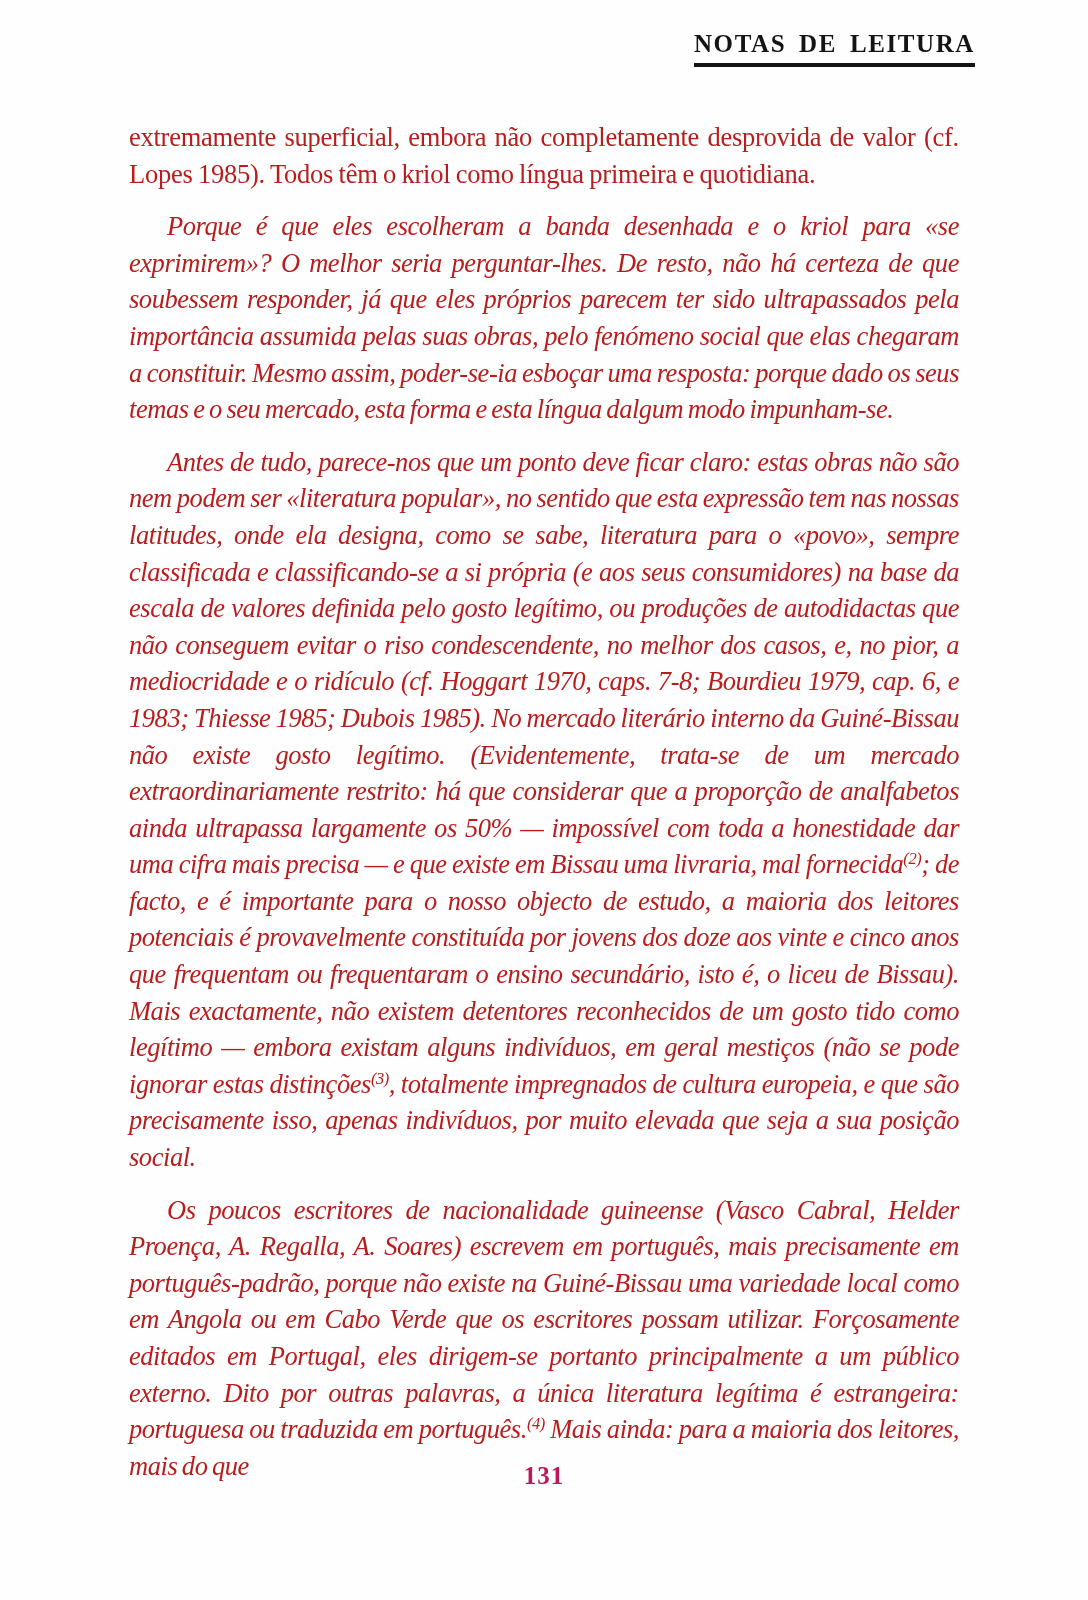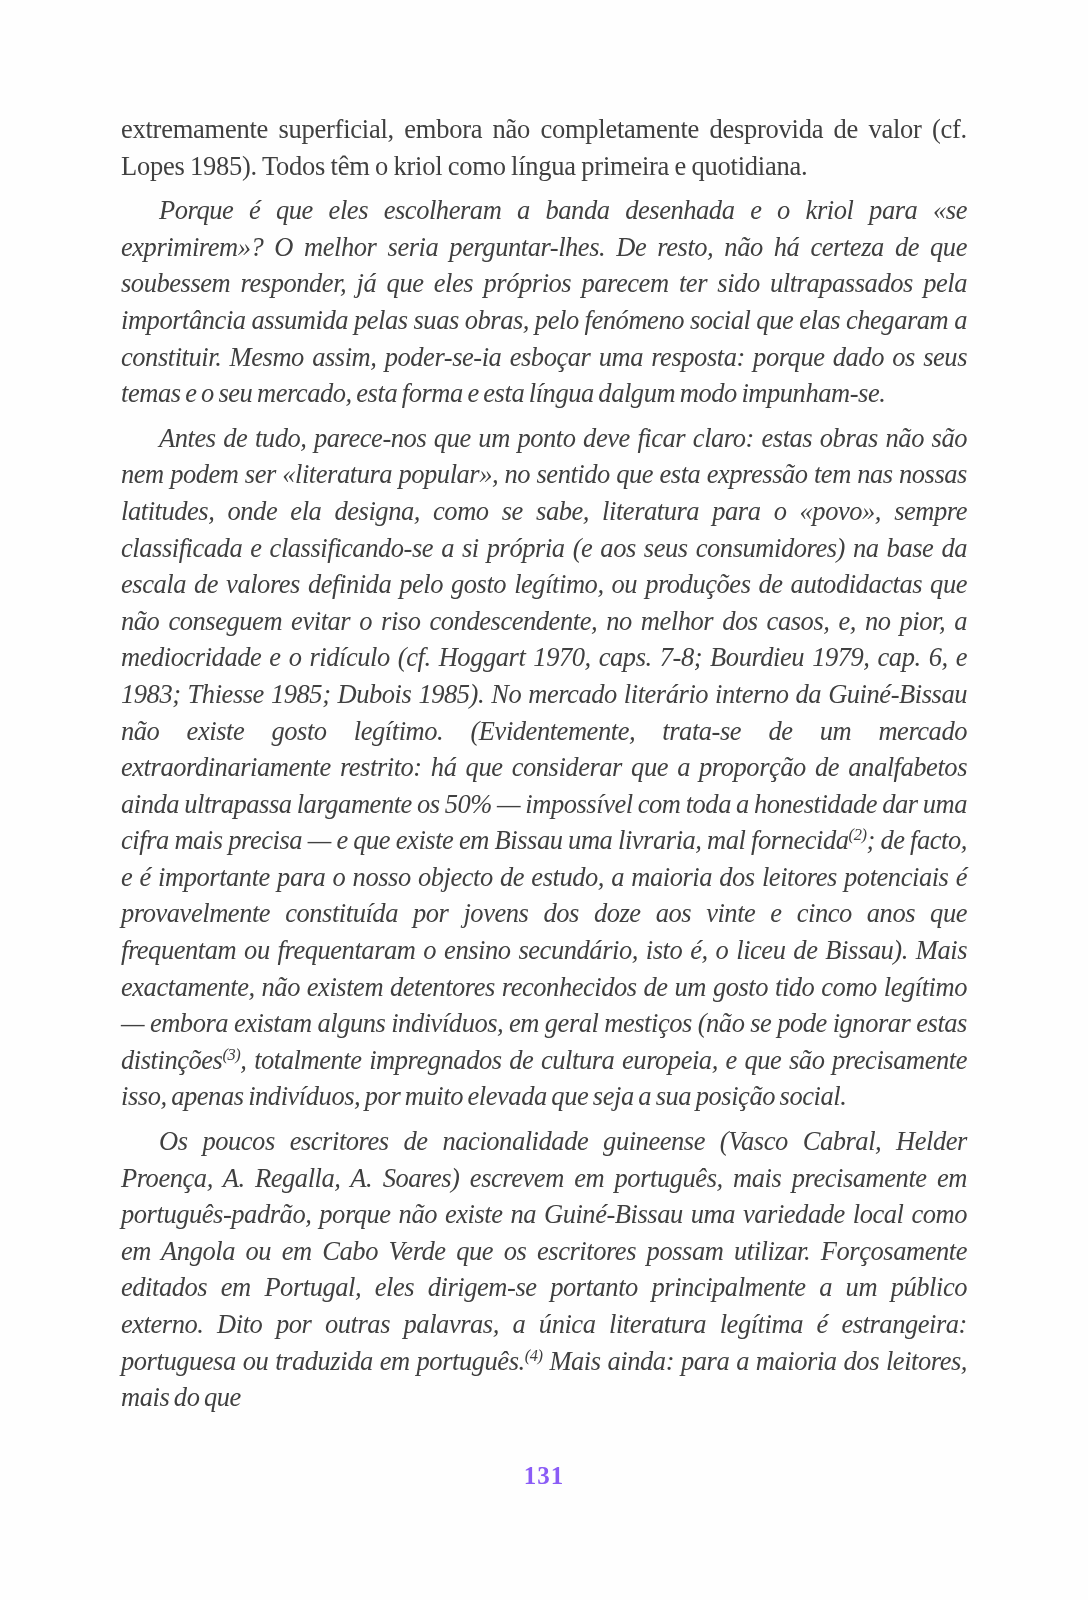--- a/index.html
+++ b/index.html
@@ -48,27 +48,27 @@
   }
 
   
   .textblock {
     position: absolute;
     left: 113px;
     top: 103px;
     width: 862px;
   }
   .para {
-    margin: 8px;
+    margin: 16px;
     font-size: 26.5px;
     line-height: 36.6px;
     text-align: justify;
     text-justify: inter-word;
     hyphens: none;
-    color: #404040;
+    color: #b91c1c;
   }
   .para.indent {
     text-indent: 38px;
   }
   .para.tight {
     word-spacing: -0.9px;
     letter-spacing: -0.25px;
   }
   .para.tighter {
     word-spacing: -1.6px;
@@ -83,30 +83,31 @@
 
   
   .folio {
     position: absolute;
     left: 0;
     top: 1462px;
     width: 1088px;
     text-align: center;
     font-size: 25px;
     font-weight: 700;
-    color: #8b5cf6;
+    color: #be185d;
     letter-spacing: 1px;
   }
 </style>
 </head>
 <body>
 
 <div class="page">
 
   <div class="runhead">
+    <div class="runhead-text">NOTAS DE LEITURA</div>
     <div class="runhead-rule"></div>
   </div>
 
   <div class="textblock">
 
     <p class="para tight"><span>extremamente superficial, embora não completamente desprovida de valor (cf. Lopes 1985). Todos têm o kriol como língua primeira e quotidiana.</span></p>
 
     <p class="para indent tighter"><span>Porque é que eles escolheram a banda desenhada e o kriol para «se exprimirem»? O melhor seria perguntar-lhes. De resto, não há certeza de que soubessem responder, já que eles próprios parecem ter sido ultrapassados pela importância assumida pelas suas obras, pelo fenómeno social que elas chegaram a constituir. Mesmo assim, poder-se-ia esboçar uma resposta: porque dado os seus temas e o seu mercado, esta forma e esta língua dalgum modo impunham-se.</span></p>
 
     <p class="para indent tighter"><span>Antes de tudo, parece-nos que um ponto deve ficar claro: estas obras não são nem podem ser «literatura popular», no sentido que esta expressão tem nas nossas latitudes, onde ela designa, como se sabe, literatura para o «povo», sempre classificada e classificando-se a si própria (e aos seus consumidores) na base da escala de valores definida pelo gosto legítimo, ou produções de autodidactas que não conseguem evitar o riso condescendente, no melhor dos casos, e, no pior, a mediocridade e o ridículo (cf. Hoggart 1970, caps. 7-8; Bourdieu 1979, cap. 6, e 1983; Thiesse 1985; Dubois 1985). No mercado literário interno da Guiné-Bissau não existe gosto legítimo. (Evidentemente, trata-se de um mercado extraordinariamente restrito: há que considerar que a proporção de analfabetos ainda ultrapassa largamente os 50% — impossível com toda a honestidade dar uma cifra mais precisa — e que existe em Bissau uma livraria, mal fornecida</span><sup>(2)</sup><span>; de facto, e é importante para o nosso objecto de estudo, a maioria dos leitores potenciais é provavelmente constituída por jovens dos doze aos vinte e cinco anos que frequentam ou frequentaram o ensino secundário, isto é, o liceu de Bissau). Mais exactamente, não existem detentores reconhecidos de um gosto tido como legítimo — embora existam alguns indivíduos, em geral mestiços (não se pode ignorar estas distinções</span><sup>(3)</sup><span>, totalmente impregnados de cultura europeia, e que são precisamente isso, apenas indivíduos, por muito elevada que seja a sua posição social.</span></p>

